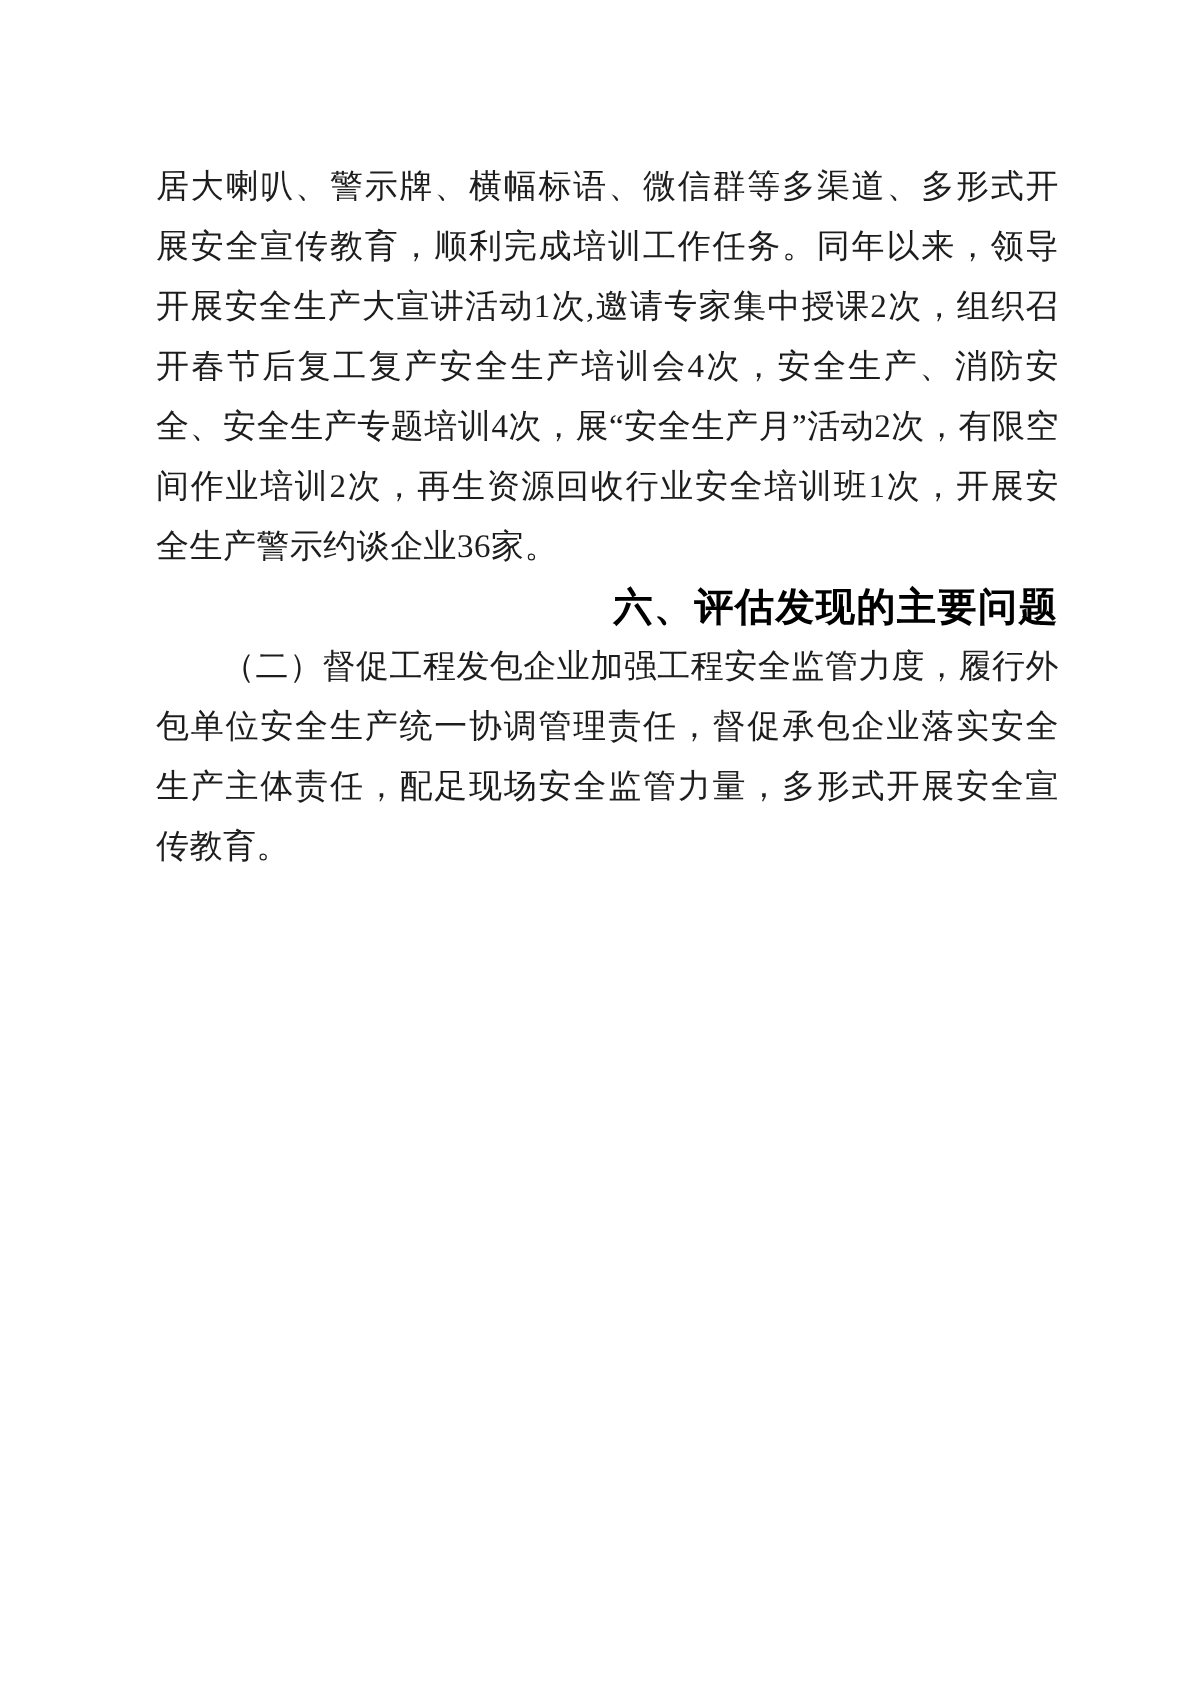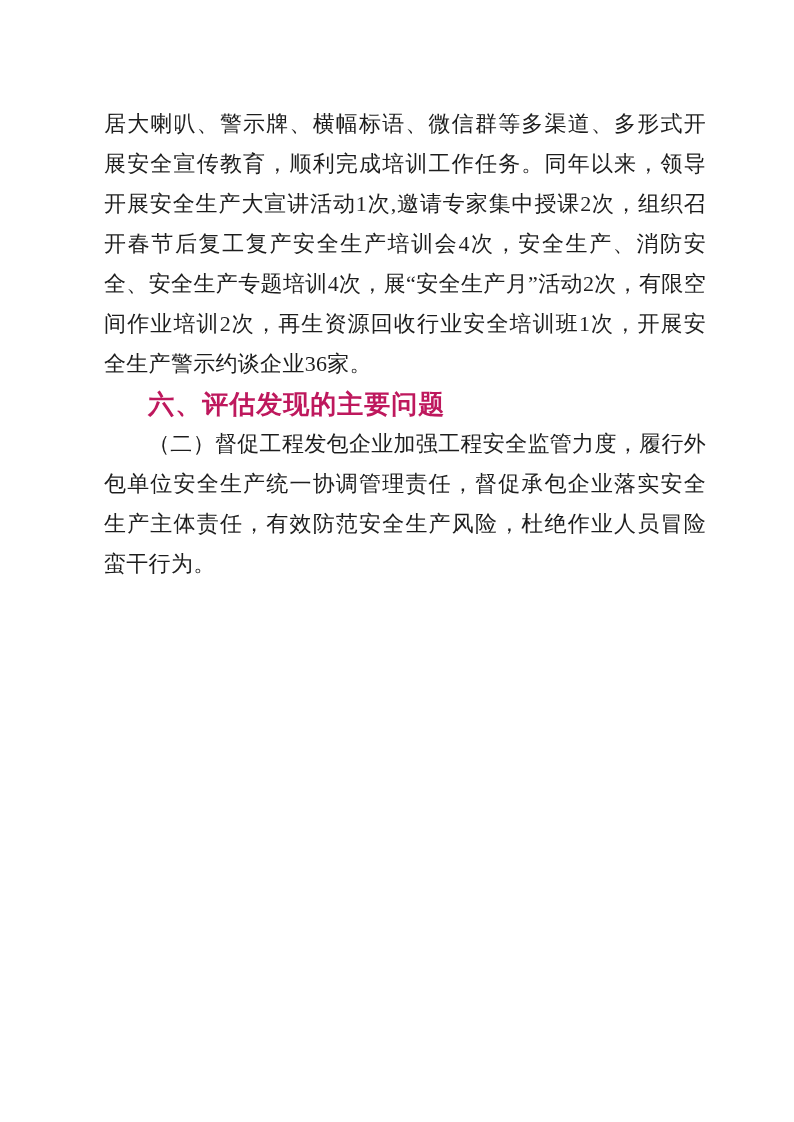--- a/index.html
+++ b/index.html
@@ -34,36 +34,37 @@
   .para.flush { text-indent: 0; }
   .para.indent { text-indent: 2em; }
   .heading {
     margin: 0;
     font-family: "Liberation Sans", "DejaVu Sans", sans-serif;
     font-weight: 700;
     font-size: 26px;
     line-height: 40px;
     text-indent: 1.7em;
     letter-spacing: 1px;
-    color: #be185d;
+    color: #000000;
+    text-align: right;
   }
   .page-number {
     position: absolute;
     top: 1034px;
     right: 132px;
     font-family: "Liberation Serif", "DejaVu Serif", serif;
     font-size: 19px;
     letter-spacing: 2px;
     color: #0f766e;
     white-space: pre;
   }
 </style>
 </head>
 <body>
 
 <div class="page">
   <div class="text-block">
     <p class="para flush">居大喇叭、警示牌、横幅标语、微信群等多渠道、多形式开展安全宣传教育，顺利完成培训工作任务。同年以来，领导开展安全生产大宣讲活动1次,邀请专家集中授课2次，组织召开春节后复工复产安全生产培训会4次，安全生产、消防安全、安全生产专题培训4次，展“安全生产月”活动2次，有限空间作业培训2次，再生资源回收行业安全培训班1次，开展安全生产警示约谈企业36家。</p>
     <h2 class="heading">六、评估发现的主要问题</h2>
-    <p class="para indent">（二）督促工程发包企业加强工程安全监管力度，履行外包单位安全生产统一协调管理责任，督促承包企业落实安全生产主体责任，有效防范安全生产风险，杜绝作业人员冒险蛮干行为。</p>
+    <p class="para indent">（二）督促工程发包企业加强工程安全监管力度，履行外包单位安全生产统一协调管理责任，督促承包企业落实安全生产主体责任，配足现场安全监管力量，多形式开展安全宣传教育。</p>
   </div>
   <div class="page-number">- 13 -</div>
 </div>
 
 </body></html>

